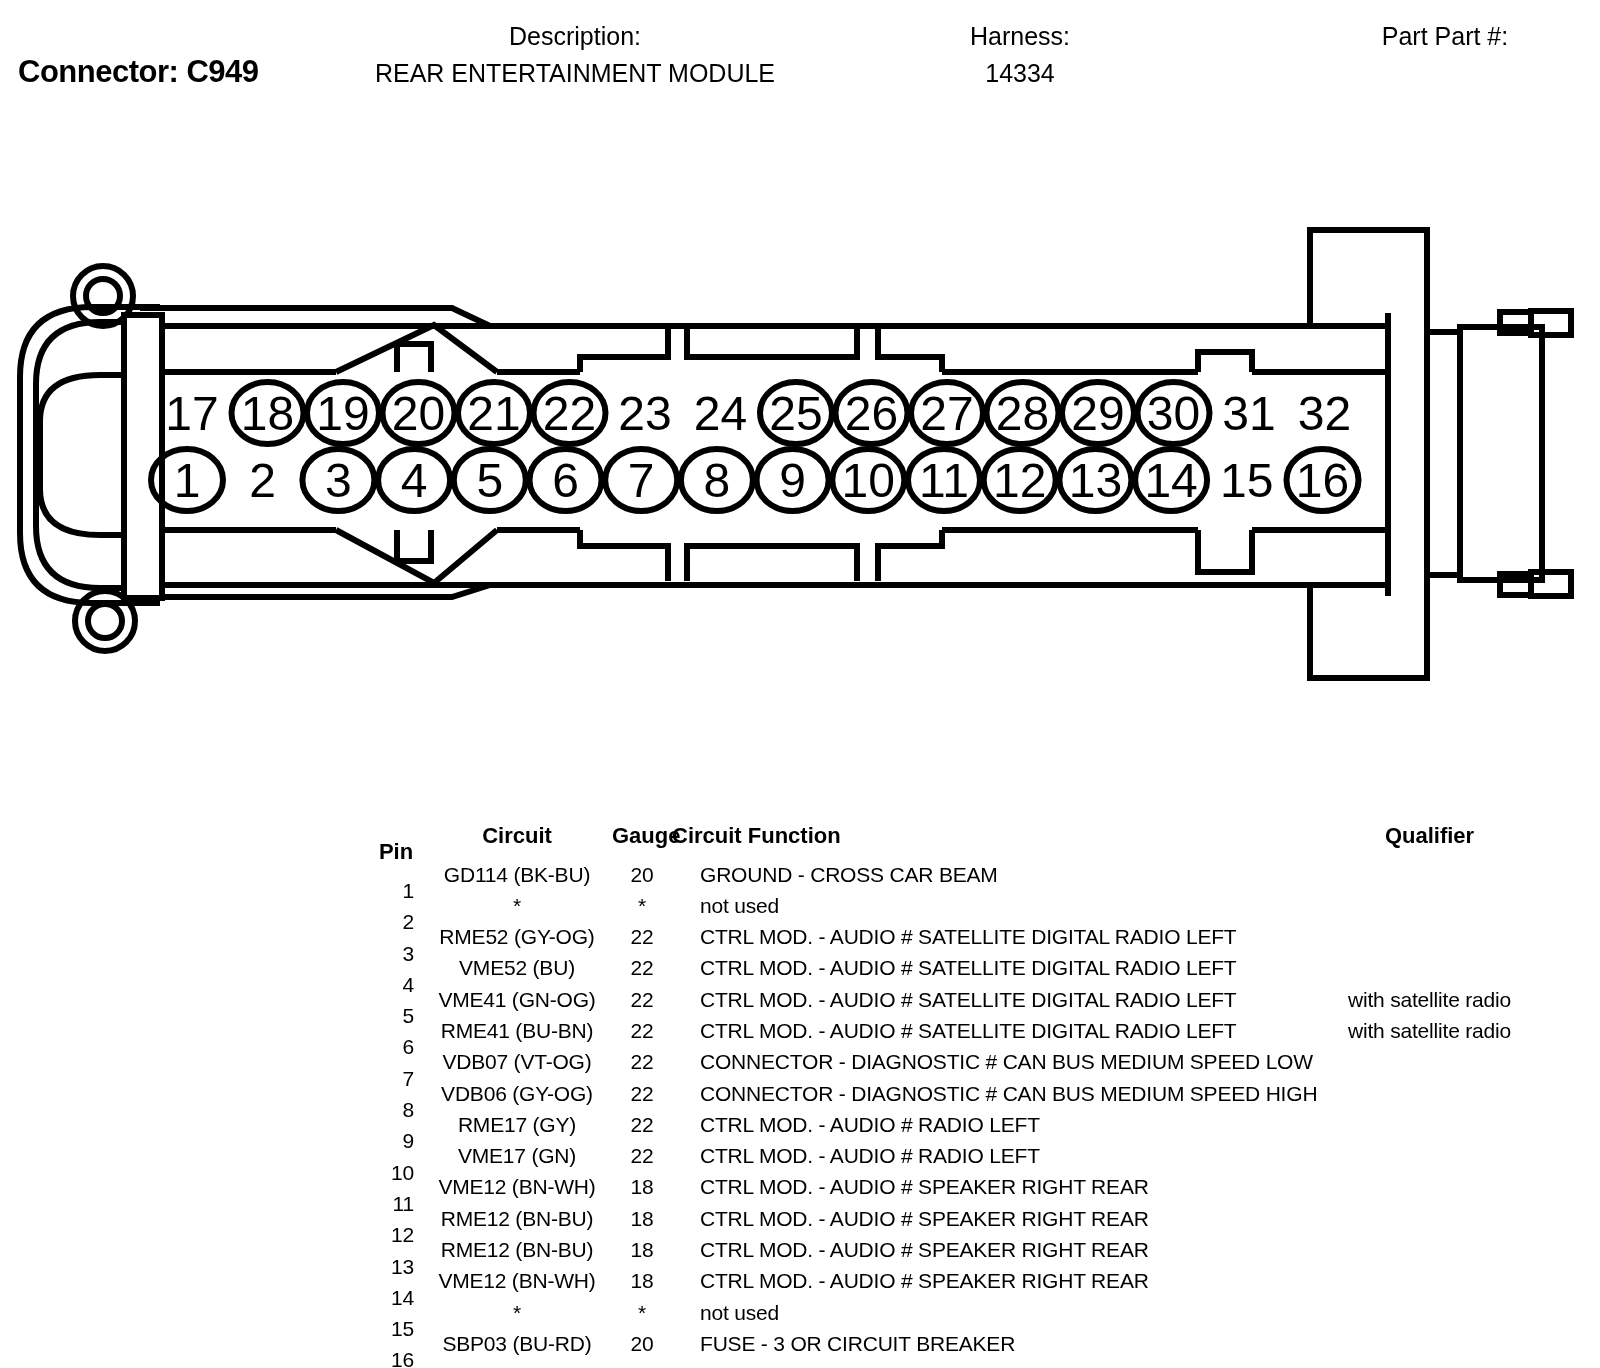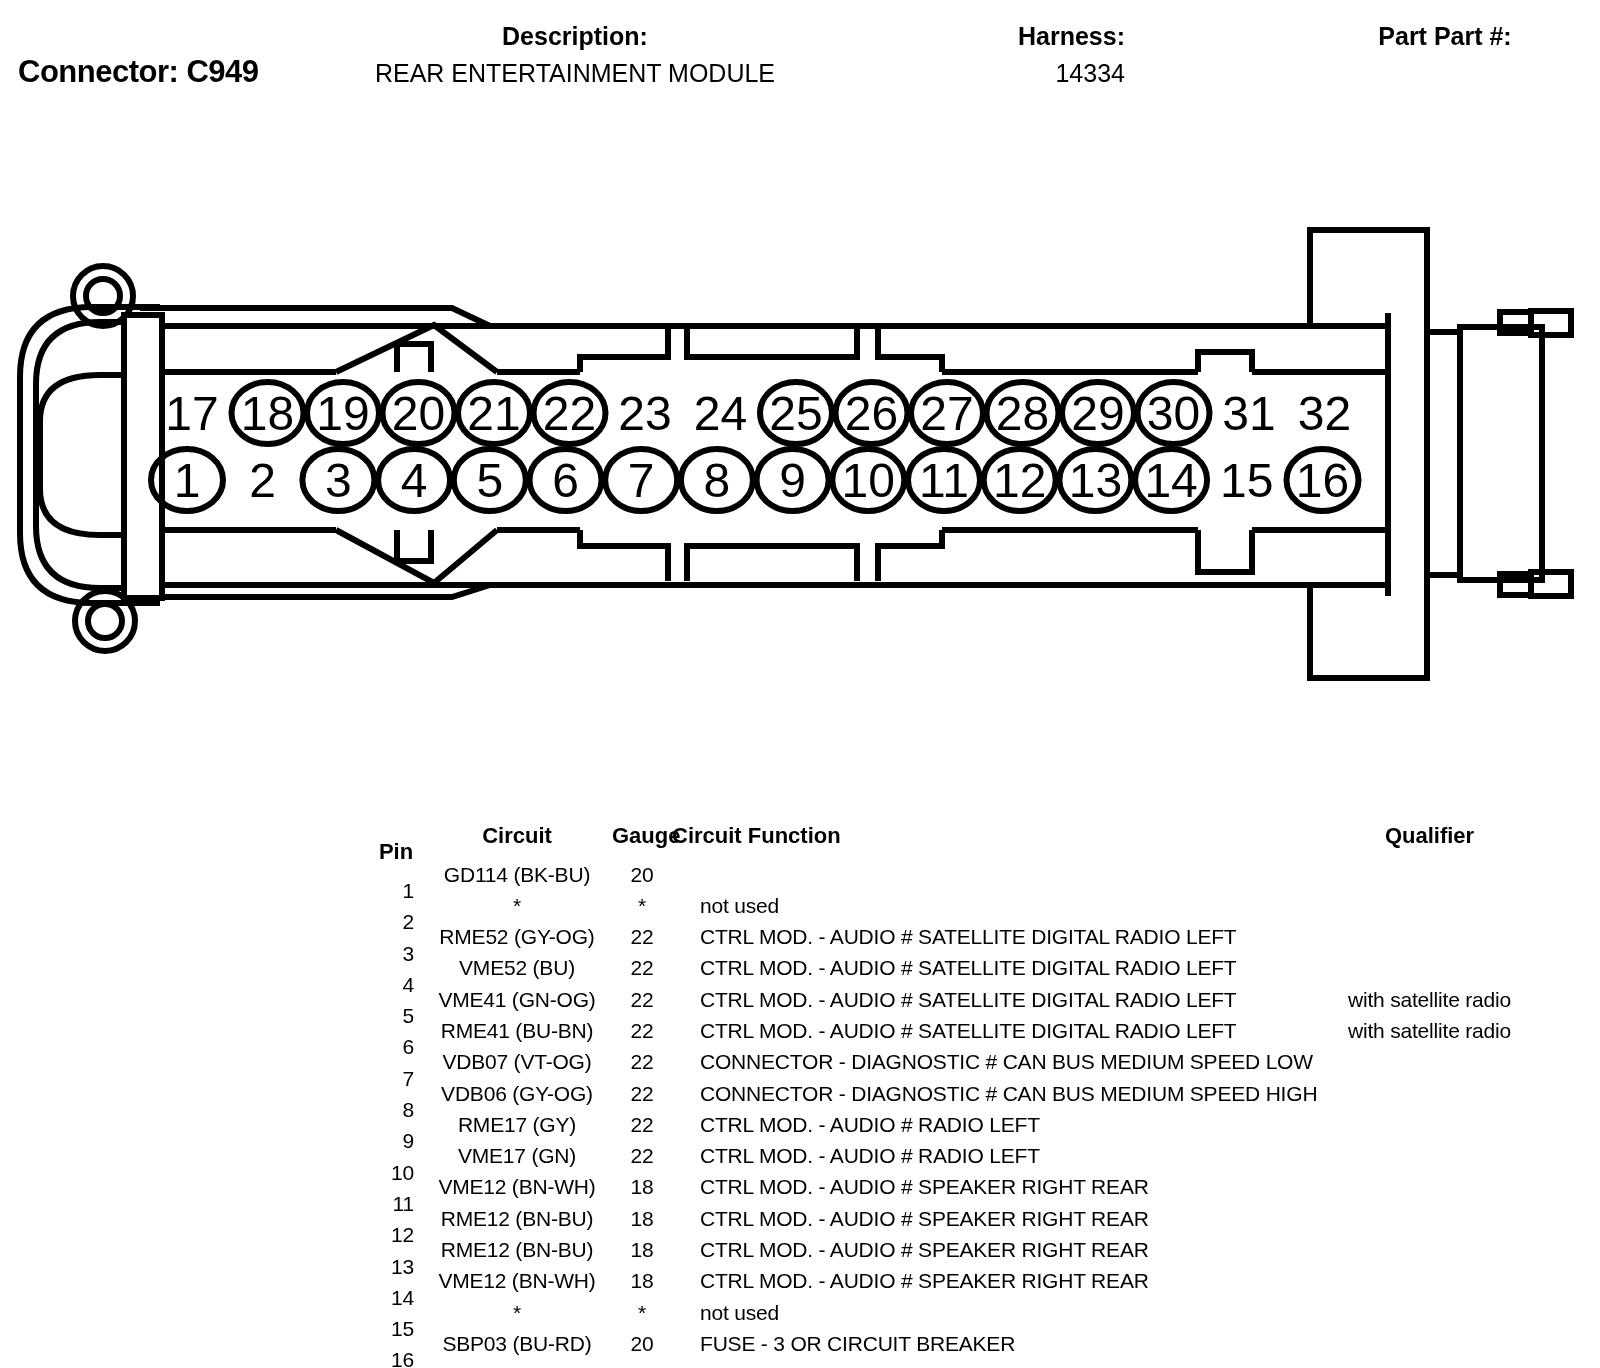--- a/index.html
+++ b/index.html
@@ -10,23 +10,23 @@
     color:#000000;
     font-family:"Liberation Sans", sans-serif;
     overflow:hidden;
   }
   
   .hdr-connector{
     position:absolute;left:18px;top:54px;
     font-size:31px;font-weight:bold;letter-spacing:-0.5px;
   }
   .hdr-block{position:absolute;top:18px;text-align:center;line-height:37px;font-size:25px;}
-  .hdr-block .lbl{font-weight:bold;}
+  .hdr-block .lbl{font-weight:normal;}
   .hdr-desc{left:350px;width:450px;}
-  .hdr-harness{left:915px;width:210px;text-align:right;}
+  .hdr-harness{left:915px;width:210px;}
   .hdr-basepart{left:1320px;width:250px;}
   
   .connector-wrap{position:absolute;left:0;top:200px;width:1468px;height:500px;}
   svg text{
     font-family:"Liberation Sans", sans-serif;
     font-size:48px;fill:#000;
   }
   
   .pin-table{
     position:absolute;left:370px;top:806px;width:1180px;
@@ -181,20 +181,21 @@
       <div class="tcell c-circuit">Circuit</div>
       <div class="tcell c-gauge">Gauge</div>
       <div class="tcell c-func">Circuit Function</div>
       <div class="tcell c-qual">Qualifier</div>
     </div>
     <div id="table-rows">
         <div class="trow">
           <div class="tcell c-pin">1</div>
           <div class="tcell c-circuit">GD114 (BK-BU)</div>
           <div class="tcell c-gauge">20</div>
+          <div class="tcell c-func">GROUND - CROSS CAR BEAM</div>
           <div class="tcell c-qual"></div>
         </div>
         <div class="trow">
           <div class="tcell c-pin">2</div>
           <div class="tcell c-circuit">*</div>
           <div class="tcell c-gauge">*</div>
           <div class="tcell c-func">not used</div>
           <div class="tcell c-qual"></div>
         </div>
         <div class="trow">

